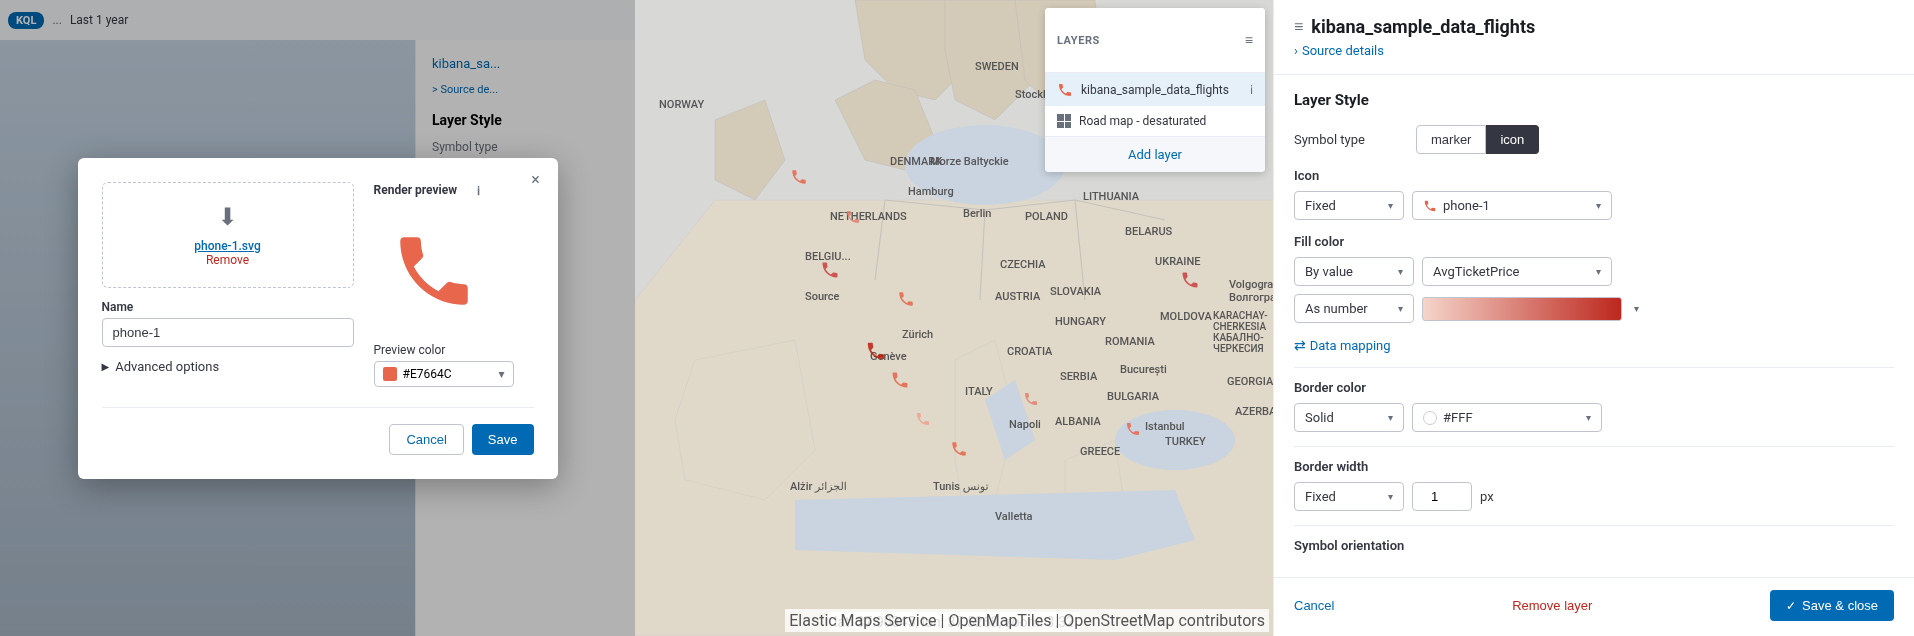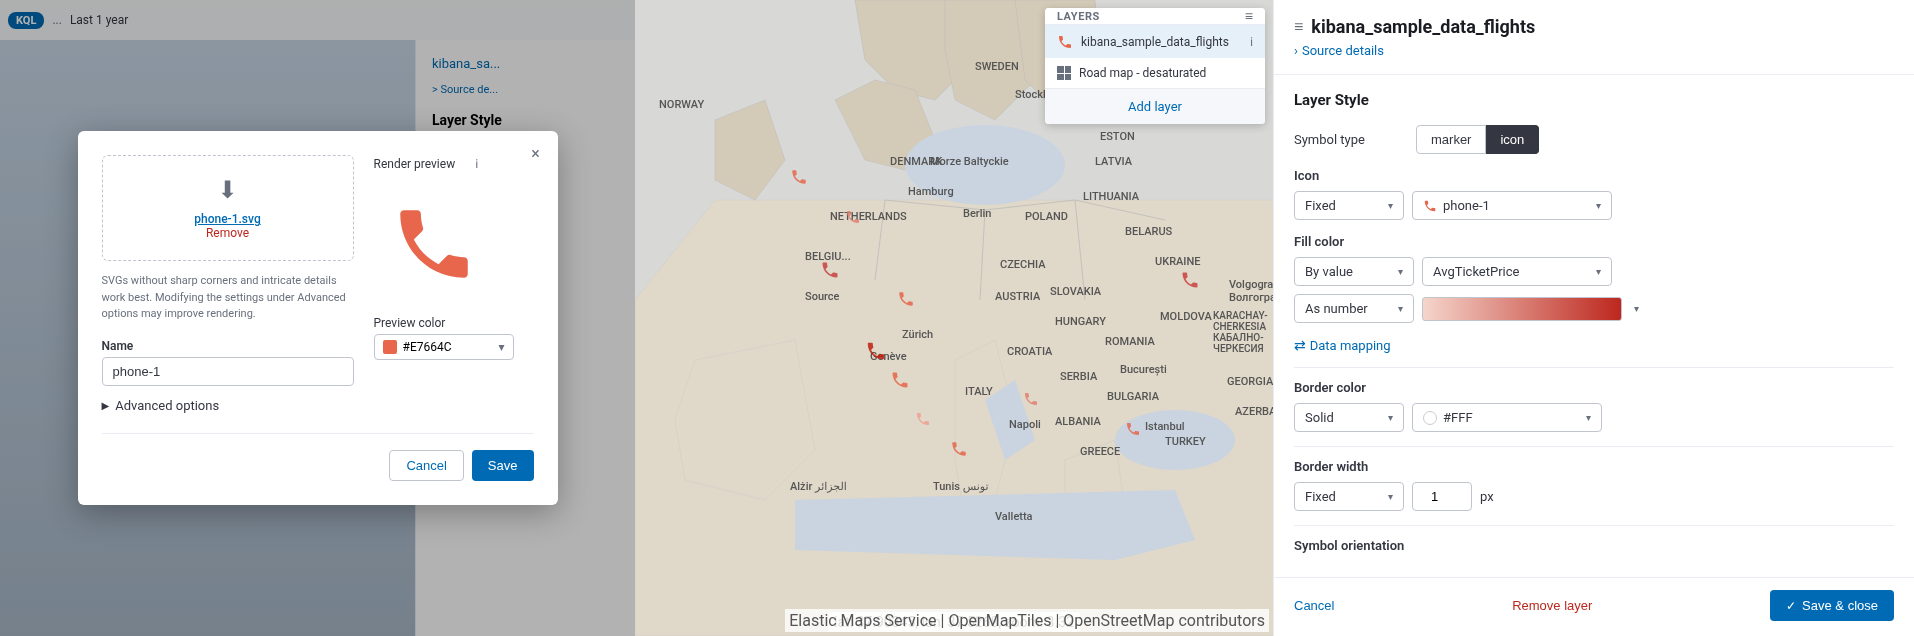--- a/index.html
+++ b/index.html
@@ -169,21 +169,21 @@
     .chevron-right {
       font-size: 10px;
     }
 
     .dialog-right {
       width: 160px;
     }
 
     .preview-label {
       font-size: 12px;
-      font-weight: 400;
+      font-weight: 700;
       color: #343741;
       margin-bottom: 12px;
       display: flex;
       align-items: center;
       gap: 20px;
     }
 
     .preview-icon-display {
       width: 120px;
       height: 120px;
@@ -278,21 +278,21 @@
       border-radius: 4px;
       box-shadow: 0 2px 8px rgba(0,0,0,0.2);
       width: 220px;
       overflow: hidden;
     }
 
     .layers-header {
       display: flex;
       align-items: center;
       justify-content: space-between;
-      padding: 0 12px;
+      padding: 24px 12px;
       background: white;
       border-bottom: 1px solid #e9edf3;
     }
 
     .layers-title {
       font-size: 11px;
       font-weight: 700;
       color: #69707d;
       letter-spacing: 0.05em;
     }
@@ -659,21 +659,20 @@
         <div class="dialog-body">
 
           <div class="dialog-left">
             
             <div class="upload-area">
               <div class="upload-icon">⬇</div>
               <span class="upload-filename">phone-1.svg</span>
               <span class="upload-remove">Remove</span>
             </div>
 
-            <p class="upload-hint">SVGs without sharp corners and intricate details work best. Modifying the settings under Advanced options may improve rendering.</p>
 
             
             <label class="form-label">Name</label>
             <input class="form-input" type="text" value="phone-1" style="">
 
             
             <div class="advanced-options">
               <span class="chevron-right">▶</span>
               <span>Advanced options</span>
             </div>

